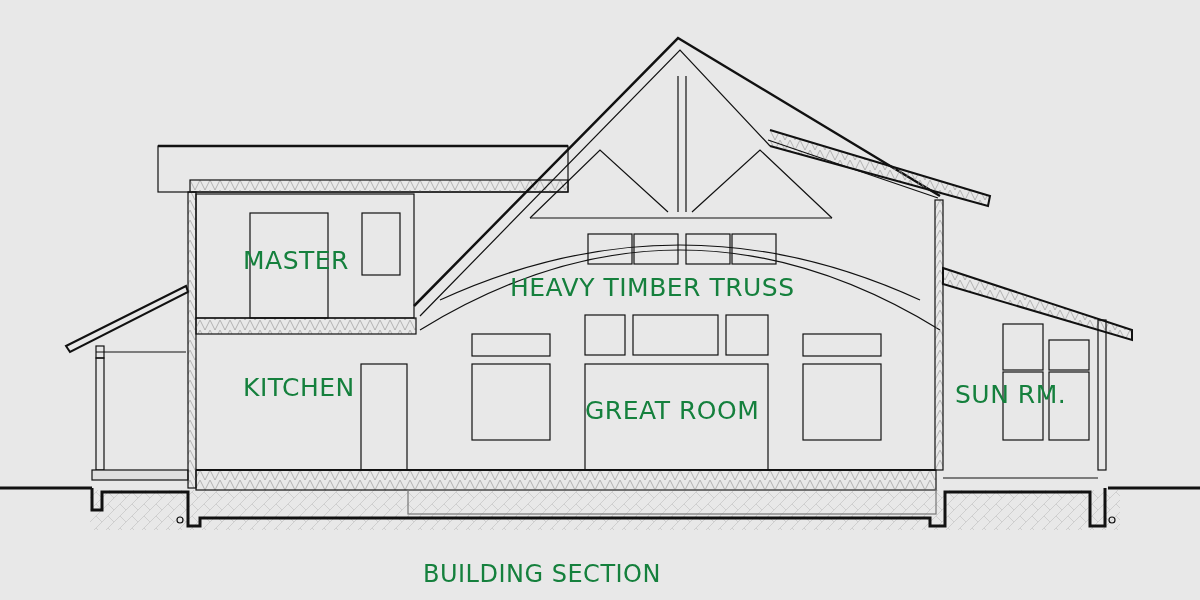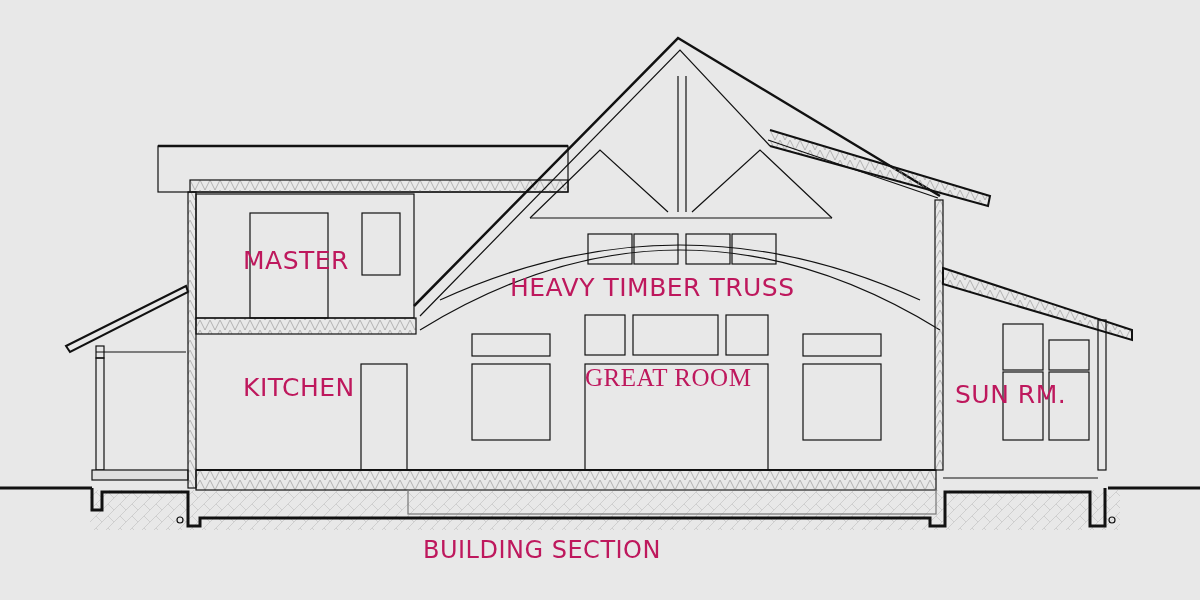--- a/index.html
+++ b/index.html
@@ -1,19 +1,19 @@
 <!DOCTYPE html>
 <html><head>
   <meta charset="utf-8">
   <style>
     html, body { margin: 0; padding: 0; }
     body { width: 1200px; height: 600px; background: #e8e8e8; overflow: hidden; position: relative; }
     svg { position: absolute; left: 0; top: 0; }
-    .lbl { position: absolute; font-family: "DejaVu Sans", sans-serif; color: #be185d; font-size: 25px; letter-spacing: 0.5px; white-space: nowrap; }
-    .title { font-size: 24px; }
+    .lbl { position: absolute; font-family: "DejaVu Sans", sans-serif; color: #15803d; font-size: 25px; letter-spacing: 0.5px; white-space: nowrap; }
+    .title { font-size: 24px; margin-top: 24px; }
   </style>
 </head>
 <body>
 
 <svg width="1200" height="600" viewBox="0 0 1200 600" xmlns="http://www.w3.org/2000/svg">
   <defs>
     <pattern id="insul" width="10" height="10" patternUnits="userSpaceOnUse">
       <path d="M0 0 L5 10 L10 0" fill="none" stroke="#9a9a9a" stroke-width="0.7"></path>
     </pattern>
     <pattern id="earth" width="12" height="12" patternUnits="userSpaceOnUse">
@@ -112,16 +112,16 @@
       <rect x="1049" y="340" width="40" height="30"></rect>
       <rect x="1003" y="372" width="40" height="68"></rect>
       <rect x="1049" y="372" width="40" height="68"></rect>
     </g>
     <line x1="943" y1="478" x2="1098" y2="478"></line>
   </g>
 </svg>
 
 <div class="lbl" style="left:243px;top:246px;">MASTER</div>
 <div class="lbl" style="left:243px;top:373px;">KITCHEN</div>
-<div class="lbl" style="left:585px;top:364px;font-family:Liberation Serif, serif;">GREAT ROOM</div>
+<div class="lbl" style="left:585px;top:396px;">GREAT ROOM</div>
 <div class="lbl" style="left:955px;top:380px;">SUN RM.</div>
 <div class="lbl" style="left:510px;top:273px;">HEAVY TIMBER TRUSS</div>
 <div class="lbl title" style="left:423px;top:536px;">BUILDING SECTION</div>
 
 </body></html>

